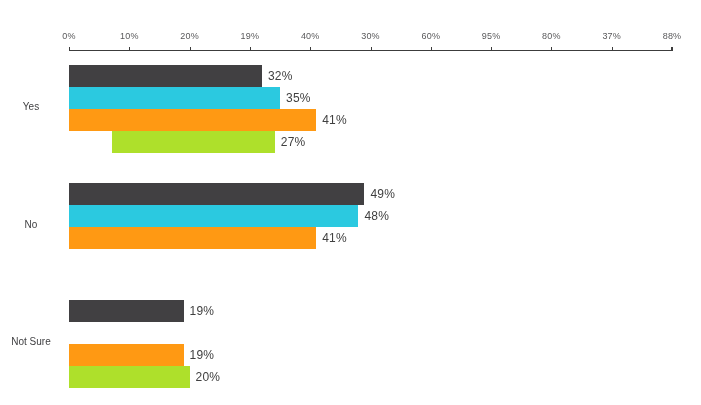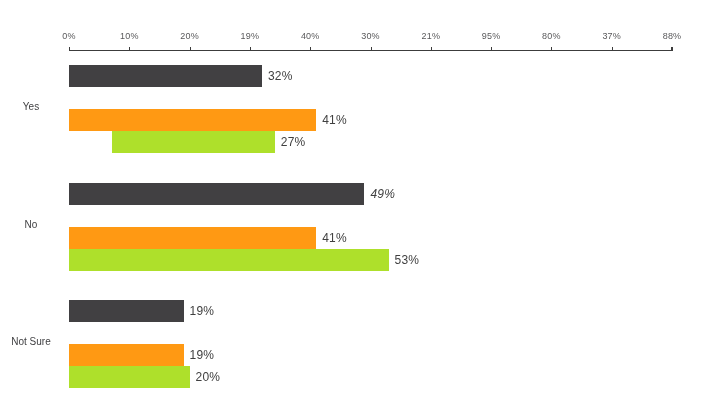--- a/index.html
+++ b/index.html
@@ -138,21 +138,21 @@
       </div>
       <div class="tick-wrap" style="left: 241.2px;">
         <span class="tick-label">40%</span>
         <div class="tick-mark"></div>
       </div>
       <div class="tick-wrap" style="left: 301.5px;">
         <span class="tick-label">30%</span>
         <div class="tick-mark"></div>
       </div>
       <div class="tick-wrap" style="left: 361.8px;">
-        <span class="tick-label">21%</span>
+        <span class="tick-label">60%</span>
         <div class="tick-mark"></div>
       </div>
       <div class="tick-wrap" style="left: 422.1px;">
         <span class="tick-label">95%</span>
         <div class="tick-mark"></div>
       </div>
       <div class="tick-wrap" style="left: 482.4px;">
         <span class="tick-label">80%</span>
         <div class="tick-mark"></div>
       </div>
@@ -169,42 +169,46 @@
   <div id="axis-cap-left"></div>
   <div id="axis-cap-right"></div>
 
   <div id="plot">
       <div class="group" style="top: 65px;">
         <div class="group-label">Yes</div>
         <div class="bar-row" style="top: 0px; width: 603px;">
           <div class="bar" style="width: 192.96px; background: rgb(65, 64, 66);"></div>
           <span class="bar-value" style="left: 198.96px;">32%</span>
         </div>
+        <div class="bar-row" style="top: 22px; width: 603px;">
+          <div class="bar" style="width: 211.05px; background: rgb(43, 201, 224);"></div>
+          <span class="bar-value" style="left: 217.05px;">35%</span>
+        </div>
         <div class="bar-row" style="top: 44px; width: 603px;">
           <div class="bar" style="width: 247.23px; background: rgb(255, 153, 19);"></div>
           <span class="bar-value" style="left: 253.23px;">41%</span>
         </div>
         <div class="bar-row" style="top: 66px; width: 603px; margin-left: 43px;">
           <div class="bar" style="width: 162.81px; background: rgb(174, 224, 43);"></div>
           <span class="bar-value" style="left: 168.81px;">27%</span>
         </div>
       </div>
       <div class="group" style="top: 183px;">
         <div class="group-label">No</div>
         <div class="bar-row" style="top: 0px; width: 603px;">
           <div class="bar" style="width: 295.47px; background: rgb(65, 64, 66);"></div>
-          <span class="bar-value" style="left: 301.47px; font-style: italic;">49%</span>
+          <span class="bar-value" style="left: 301.47px;">49%</span>
+        </div>
+        <div class="bar-row" style="top: 22px; width: 603px;">
+          <div class="bar" style="width: 289.44px; background: rgb(43, 201, 224);"></div>
+          <span class="bar-value" style="left: 295.44px;">48%</span>
         </div>
         <div class="bar-row" style="top: 44px; width: 603px;">
           <div class="bar" style="width: 247.23px; background: rgb(255, 153, 19);"></div>
           <span class="bar-value" style="left: 253.23px;">41%</span>
-        </div>
-        <div class="bar-row" style="top: 66px; width: 603px;">
-          <div class="bar" style="width: 319.59px; background: rgb(174, 224, 43);"></div>
-          <span class="bar-value" style="left: 325.59px;">53%</span>
         </div>
       </div>
       <div class="group" style="top: 300px;">
         <div class="group-label">Not Sure</div>
         <div class="bar-row" style="top: 0px; width: 603px;">
           <div class="bar" style="width: 114.57px; background: rgb(65, 64, 66);"></div>
           <span class="bar-value" style="left: 120.57px;">19%</span>
         </div>
         <div class="bar-row" style="top: 44px; width: 603px;">
           <div class="bar" style="width: 114.57px; background: rgb(255, 153, 19);"></div>

